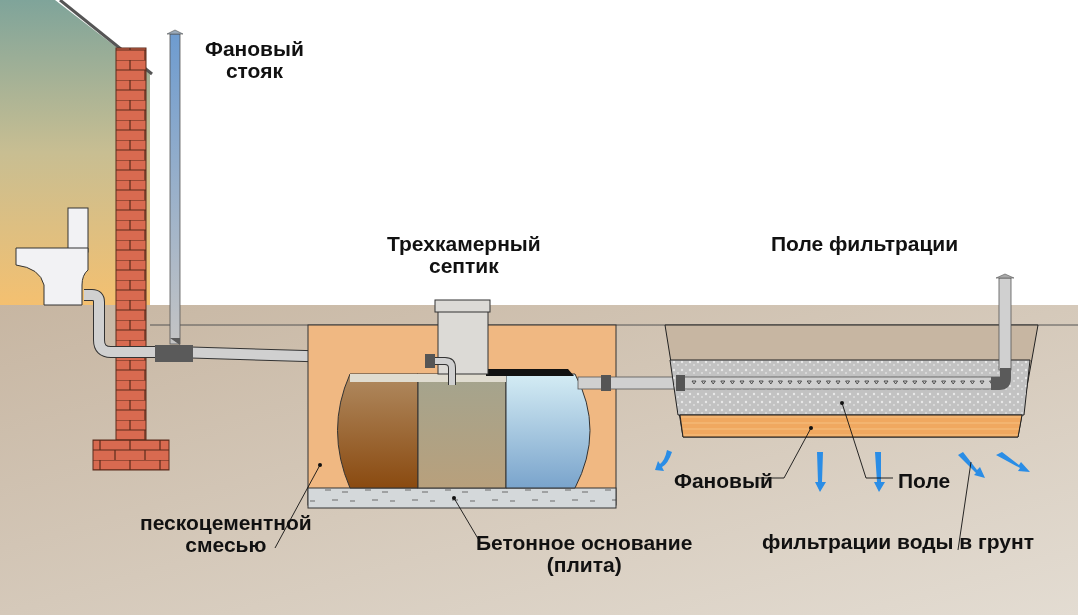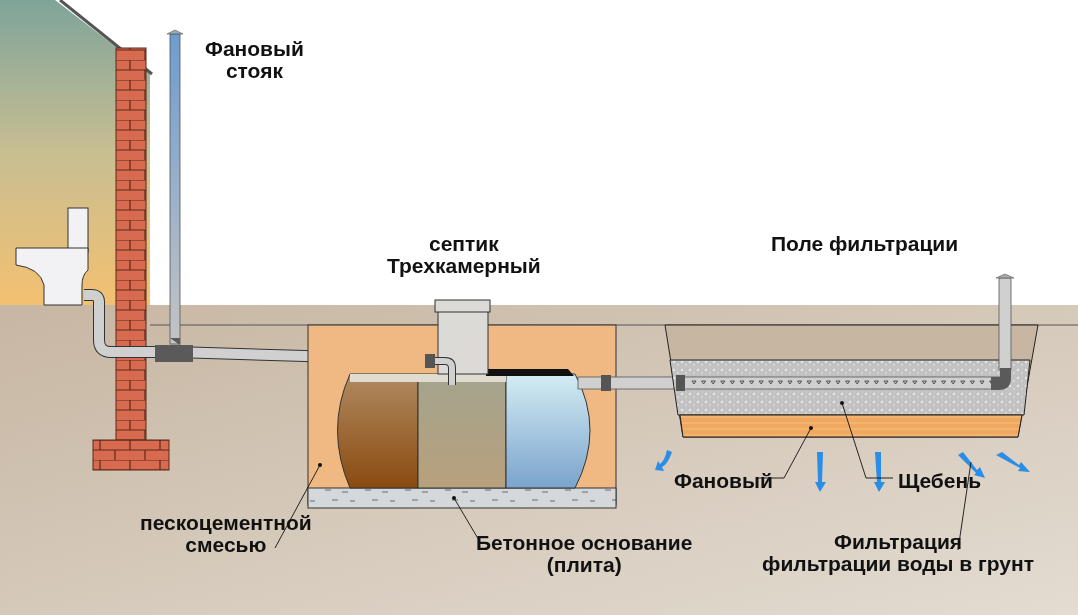--- a/index.html
+++ b/index.html
@@ -165,36 +165,35 @@
     <circle cx="811" cy="428" r="2"></circle>
       <circle cx="842" cy="403" r="2"></circle>
   </g>
 </svg>
 
 <div class="lbl" style="left:205px;top:38px;">
   <span>Фановый</span>
     <span>стояк</span>
 </div>
 <div class="lbl" style="left:387px;top:233px;">
-  <span>септик</span>
-    <span>Трехкамерный</span>
+  <span>Трехкамерный</span>
+    <span>септик</span>
 </div>
 <div class="lbl" style="left:771px;top:233px;">
   <span>Поле фильтрации</span>
 </div>
 <div class="lbl" style="left:140px;top:512px;">
     <span>пескоцементной</span>
     <span>смесью</span>
 </div>
 <div class="lbl" style="left:476px;top:532px;">
   <span>Бетонное основание</span>
     <span>(плита)</span>
 </div>
 <div class="lbl" style="left:674px;top:470px;">
   <span>Фановый</span>
 </div>
 <div class="lbl" style="left:898px;top:470px;">
-  <span>Щебень</span>
+  <span>Поле</span>
 </div>
 <div class="lbl" style="left:762px;top:531px;">
-  <span>Фильтрация</span>
     <span>фильтрации воды в грунт</span>
 </div>
 
 </body></html>

